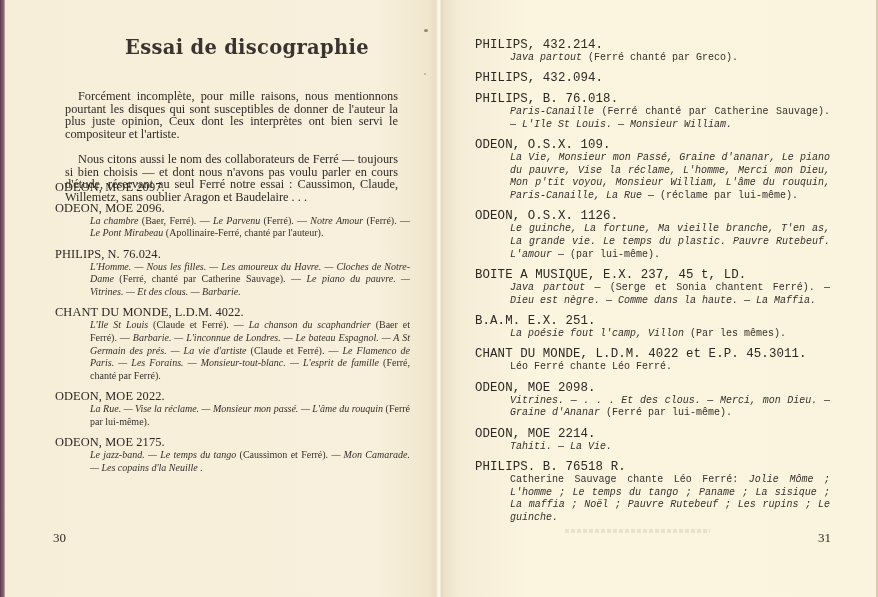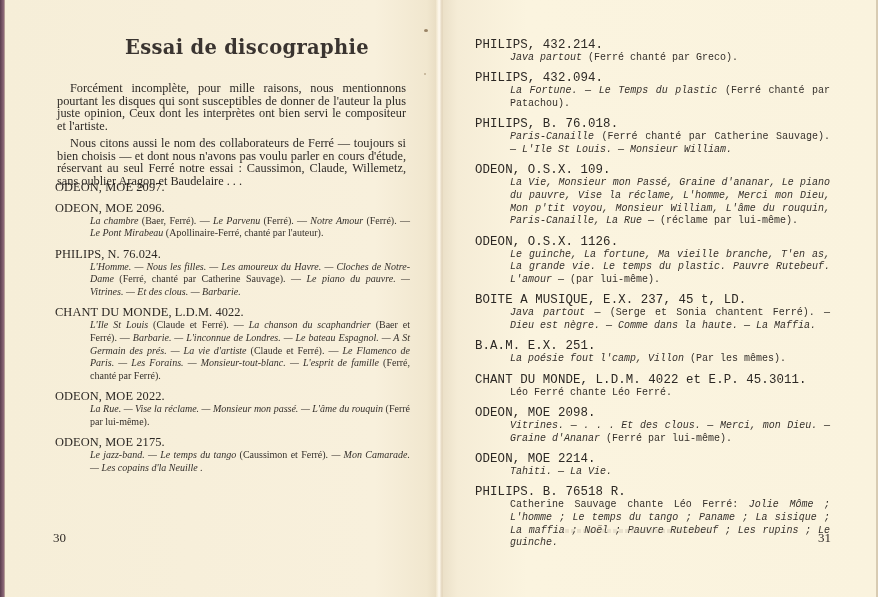--- a/index.html
+++ b/index.html
@@ -39,21 +39,21 @@
 
   .title {
     position: absolute; left: 125px; top: 36px;
     font-family: "DejaVu Serif", serif; font-weight: bold;
     font-size: 19.5px; letter-spacing: 0.3px; color: #3a3430;
   }
   .intro {
     position: absolute; left: 53px; top: 78px; width: 357px;
     font-size: 12.3px; line-height: 12.7px; text-align: justify;
   }
-  .intro p { margin: 4px; text-indent: 13px; }
+  .intro p { margin: 12px; text-indent: 13px; }
 
   .entries { position: absolute; }
   .entries-left { left: 55px; top: 181px; width: 355px; }
   .entries-right { left: 475px; top: 39px; width: 355px; font-family: Liberation Mono, monospace; }
 
   .entry { margin: 0 0 7.6px 0; }
   .label {
     font-size: 12.4px; line-height: 13px; letter-spacing: 0.1px;
     color: #2c2824;
   }
@@ -117,21 +117,20 @@
         <div class="tracks"><i>Le jazz-band. — Le temps du tango</i><span> (Caussimon et Ferré). </span><i>— Mon Camarade. — Les copains d'la Neuille .</i></div>
       </div>
     </div>
   <div class="entries entries-right">
       <div class="entry">
         <div class="label">PHILIPS, 432.214.</div>
         <div class="tracks"><i>Java partout</i><span> (Ferré chanté par Greco).</span></div>
       </div>
       <div class="entry">
         <div class="label">PHILIPS, 432.094.</div>
-        <div class="tracks"><i>La Fortune. — Le Temps du plastic</i><span> (Ferré chanté par Patachou).</span></div>
       </div>
       <div class="entry">
         <div class="label">PHILIPS, B. 76.018.</div>
         <div class="tracks"><i>Paris-Canaille</i><span> (Ferré chanté par Catherine Sauvage). — </span><i>L'Ile St Louis. — Monsieur William.</i></div>
       </div>
       <div class="entry">
         <div class="label">ODEON, O.S.X. 109.</div>
         <div class="tracks"><i>La Vie, Monsieur mon Passé, Graine d'ananar, Le piano du pauvre, Vise la réclame, L'homme, Merci mon Dieu, Mon p'tit voyou, Monsieur William, L'âme du rouquin, Paris-Canaille, La Rue</i><span> — (réclame par lui-même).</span></div>
       </div>
       <div class="entry">

